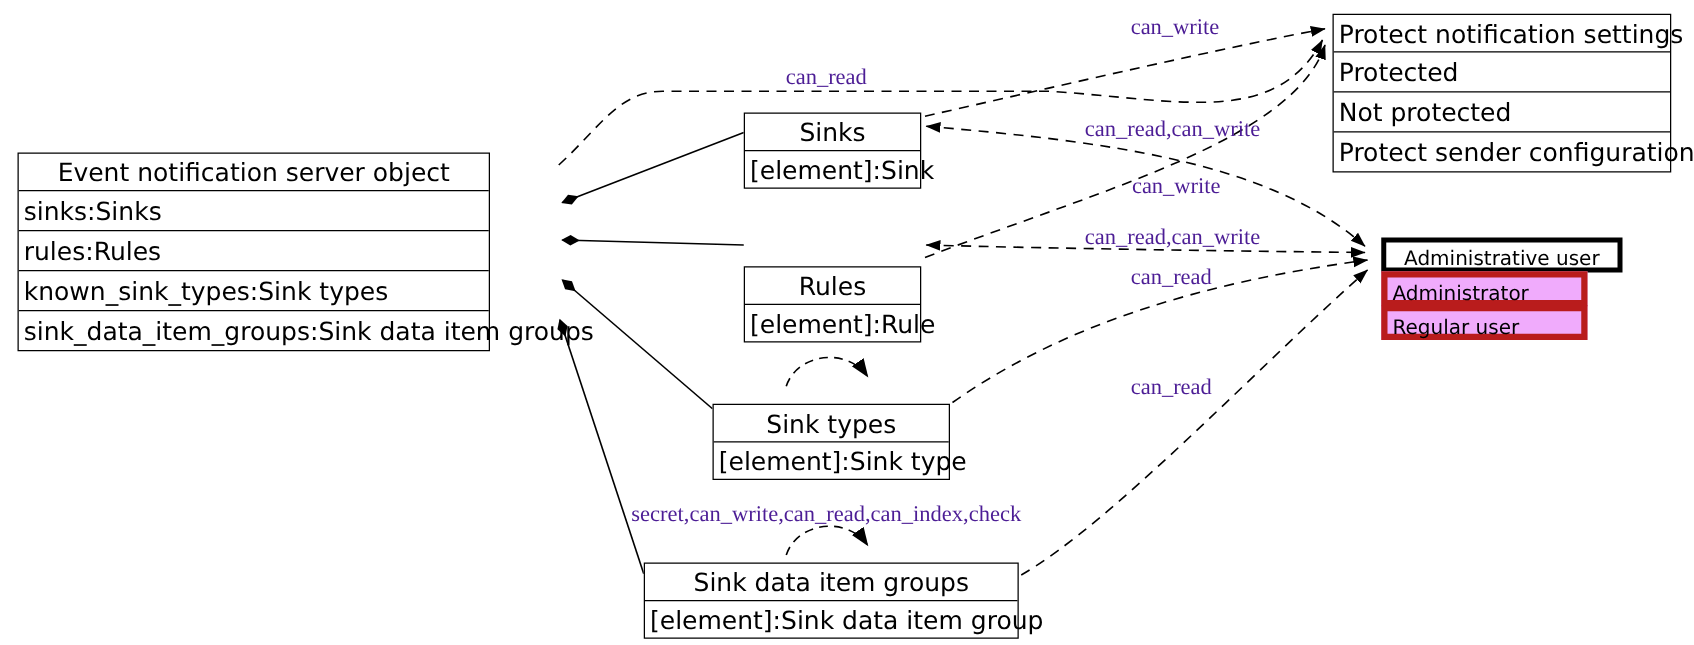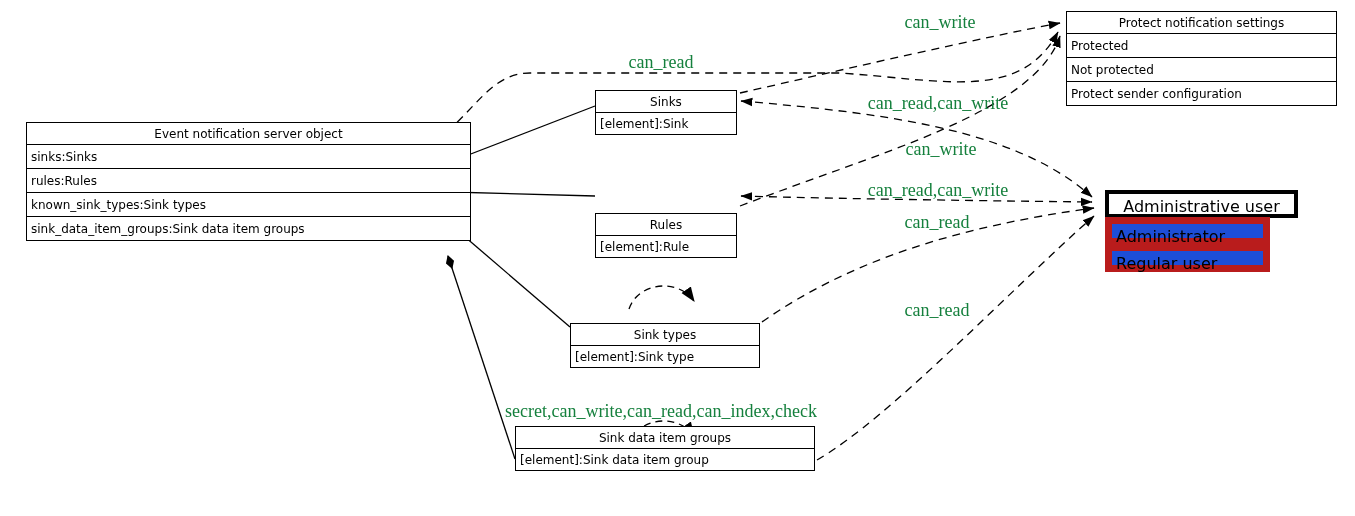--- a/index.html
+++ b/index.html
@@ -1,31 +1,31 @@
 <!DOCTYPE html>
 <html><head>
 <meta charset="utf-8">
 <style>
   html,body{margin:0;padding:0;background:#ffffff;}
   .canvas{position:relative;width:1355px;height:516px;background:#ffffff;overflow:hidden;
           font-family:"DejaVu Sans",sans-serif;color:#000;}
   .edges{position:absolute;left:0;top:0;width:1355px;height:516px;}
   .node{position:absolute;background:#ffffff;border:1px solid #000;box-sizing:border-box;
-        font-size:12px;line-height:1;white-space:nowrap;}
+        font-size:20px;line-height:1;white-space:nowrap;}
   .node .t{text-align:center;padding:5px 4px 4px 4px;}
   .node .r{border-top:1px solid #000;padding:6px 4px 5px 4px;text-align:left;}
   .node .rc{border-top:1px solid #000;padding:5px 4px 4px 4px;text-align:left;}
   .tbox{position:absolute;background:#ffffff;border:4px solid #000000;box-sizing:border-box;
         font-size:16px;line-height:1;white-space:nowrap;text-align:center;padding:5px 4px;}
   .rowsbox{position:absolute;box-sizing:border-box;font-size:16px;line-height:1;white-space:nowrap;}
-  .rowsbox .cell{border:7px solid #b91c1c;background:#1d4ed8;box-sizing:border-box;height:28px;
+  .rowsbox .cell{border:5px solid #b91c1c;background:#f0abfc;box-sizing:border-box;height:28px;
         padding:5px 4px;margin-top:-1px;text-align:left;}
   .elabel{position:absolute;transform:translate(-50%,-50%);
           font-family:"Liberation Serif","DejaVu Serif",serif;font-size:18px;
-          white-space:nowrap;color:#15803d;}
+          white-space:nowrap;color:#4c1d95;}
 </style>
 </head>
 <body>
 
 <div class="canvas">
 
   <svg class="edges" viewBox="0 0 1355 516">
     <defs>
       <marker id="arr" viewBox="0 0 12 10" refX="10.5" refY="5" markerWidth="13" markerHeight="11" orient="auto-start-reverse" markerUnits="userSpaceOnUse">
         <path d="M0,1 L11,5 L0,9 z" fill="#000"></path>
@@ -47,21 +47,21 @@
     <path d="M740,93 C850,68 980,38 1060,23" stroke="#000" stroke-width="1.3" fill="none" stroke-dasharray="8 6" marker-end="url(#arr)"></path>
     <path d="M741,101 C880,113 1015,128 1092,197" stroke="#000" stroke-width="1.3" fill="none" stroke-dasharray="8 6" marker-start="url(#arr)" marker-end="url(#arr)"></path>
     <path d="M740,206 C880,152 1035,112 1060,36" stroke="#000" stroke-width="1.3" fill="none" stroke-dasharray="8 6" marker-end="url(#arr)"></path>
     <path d="M741,196 C850,199 1000,201 1092,202" stroke="#000" stroke-width="1.3" fill="none" stroke-dasharray="8 6" marker-start="url(#arr)" marker-end="url(#arr)"></path>
     <path d="M762,322 C850,260 960,226 1094,208" stroke="#000" stroke-width="1.3" fill="none" stroke-dasharray="8 6" marker-end="url(#arr)"></path>
     <path d="M817,460 C890,418 1010,290 1094,216" stroke="#000" stroke-width="1.3" fill="none" stroke-dasharray="8 6" marker-end="url(#arr)"></path>
     <path d="M629,309 C638,282 678,278 694,301" stroke="#000" stroke-width="1.3" fill="none" stroke-dasharray="7 5" marker-end="url(#arrbig)"></path>
     <path d="M629,444 C638,417 678,413 694,436" stroke="#000" stroke-width="1.3" fill="none" stroke-dasharray="7 5" marker-end="url(#arrbig)"></path>
   </svg>
 
-  <div class="node" style="left:14px;top:122px;width:445px;margin-left:12px;">
+  <div class="node" style="left:14px;top:122px;width:378px;">
     <div class="t">Event notification server object</div>
     <div class="r">sinks:Sinks</div>
     <div class="r">rules:Rules</div>
     <div class="r">known_sink_types:Sink types</div>
     <div class="r">sink_data_item_groups:Sink data item groups</div>
   </div>
 
   <div class="node" style="left:595px;top:90px;width:142px;">
     <div class="t">Sinks</div>
     <div class="rc">[element]:Sink</div>
@@ -70,21 +70,21 @@
   <div class="node" style="left:595px;top:180px;width:142px;margin-top:33px;">
     <div class="t">Rules</div>
     <div class="rc">[element]:Rule</div>
   </div>
 
   <div class="node" style="left:570px;top:323px;width:190px;">
     <div class="t">Sink types</div>
     <div class="rc">[element]:Sink type</div>
   </div>
 
-  <div class="node" style="left:515px;top:426px;width:300px;">
+  <div class="node" style="left:515px;top:450px;width:300px;">
     <div class="t">Sink data item groups</div>
     <div class="rc">[element]:Sink data item group</div>
   </div>
 
   <div class="node" style="left:1066px;top:11px;width:271px;">
     <div class="t">Protect notification settings</div>
     <div class="r">Protected</div>
     <div class="r">Not protected</div>
     <div class="r">Protect sender configuration</div>
   </div>

